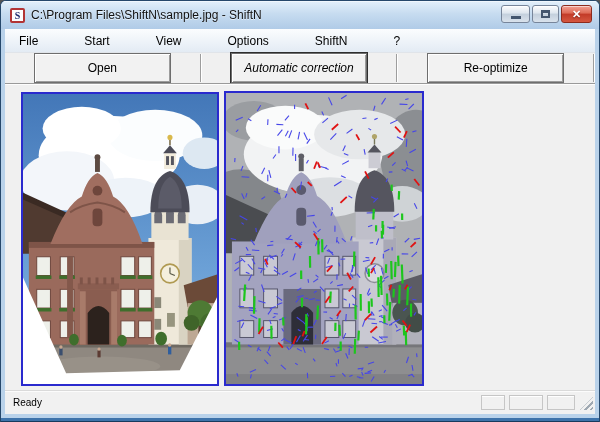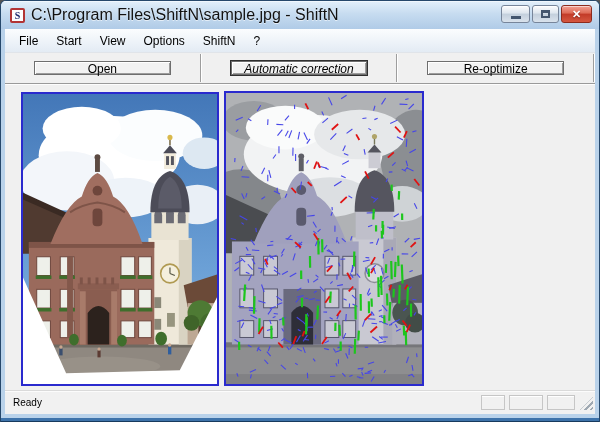--- a/index.html
+++ b/index.html
@@ -24,21 +24,21 @@
     padding-left:9px;
   }
   .app-icon {
     width:15px; height:15px; background:#fdfdfd;
     border:2px solid #b23434; border-radius:2px;
     display:flex; align-items:center; justify-content:center;
     font:bold 10px "Liberation Serif", serif; color:#1d2a6e;
     flex:0 0 auto;
   }
   .title-text {
-    margin-left:6px; font-size:16px; color:#111;
+    margin-left:6px; font-size:12px; color:#111;
     white-space:nowrap; overflow:hidden;
     text-shadow:0 1px 0 rgba(255,255,255,.6);
   }
   .win-controls { position:absolute; top:4px; right:7px; display:flex; gap:2px; }
   .win-btn {
     width:29px; height:18px; border-radius:3px;
     border:1px solid #77859a;
     background:linear-gradient(#fdfdfd, #dde5ee 45%, #c3cfdc 50%, #d9e2ec);
     display:flex; align-items:center; justify-content:center;
     box-shadow:inset 0 1px 0 #fff;
@@ -54,28 +54,29 @@
   .glyph-max { width:9px; height:8px; border:2px solid #44566e; border-top-width:3px; background:transparent; }
   .glyph-close { color:#fff; font-size:11px; font-weight:bold; line-height:1; text-shadow:0 1px 1px rgba(90,10,5,.7); }
 
   
   .client { margin:0 4px; background:#f0f0f0; height:385px; display:flex; flex-direction:column; }
 
   .menubar {
     height:24px; background:linear-gradient(#fbfdfe, #e3ebf4);
     display:flex; align-items:center; padding-left:5px;
     border-bottom:1px solid #e0e4e9;
+    gap:28px;
   }
   .menu-item { font-size:12px; color:#000; padding:3px 9px; cursor:default; }
 
   .toolbar { height:30px; display:flex; align-items:stretch; background:#f0f0f0; }
   .tb-cell { flex:1; display:flex; align-items:center; justify-content:center; position:relative; }
   .tb-sep { width:0; border-left:1px solid #9d9d9d; border-right:1px solid #ffffff; margin:1px 0; }
   .tb-btn {
-    height:14px; font:12px "Liberation Sans", sans-serif; color:#000;
+    height:30px; font:12px "Liberation Sans", sans-serif; color:#000;
     background:#f2f2f2; border:1px solid #6e6e6e;
     box-shadow:inset 1px 1px 0 #ffffff, inset -1px -1px 0 #9c9c9c;
     cursor:default; padding:0 4px;
   }
   .tb-btn.default { outline:1px solid #2f2f2f; outline-offset:0px;font-style:italic; }
   .w137{width:137px} .w136{width:136px} .w138{width:138px}
 
   .main {
     position:relative; flex:1;
     background:#f0f0f0;

